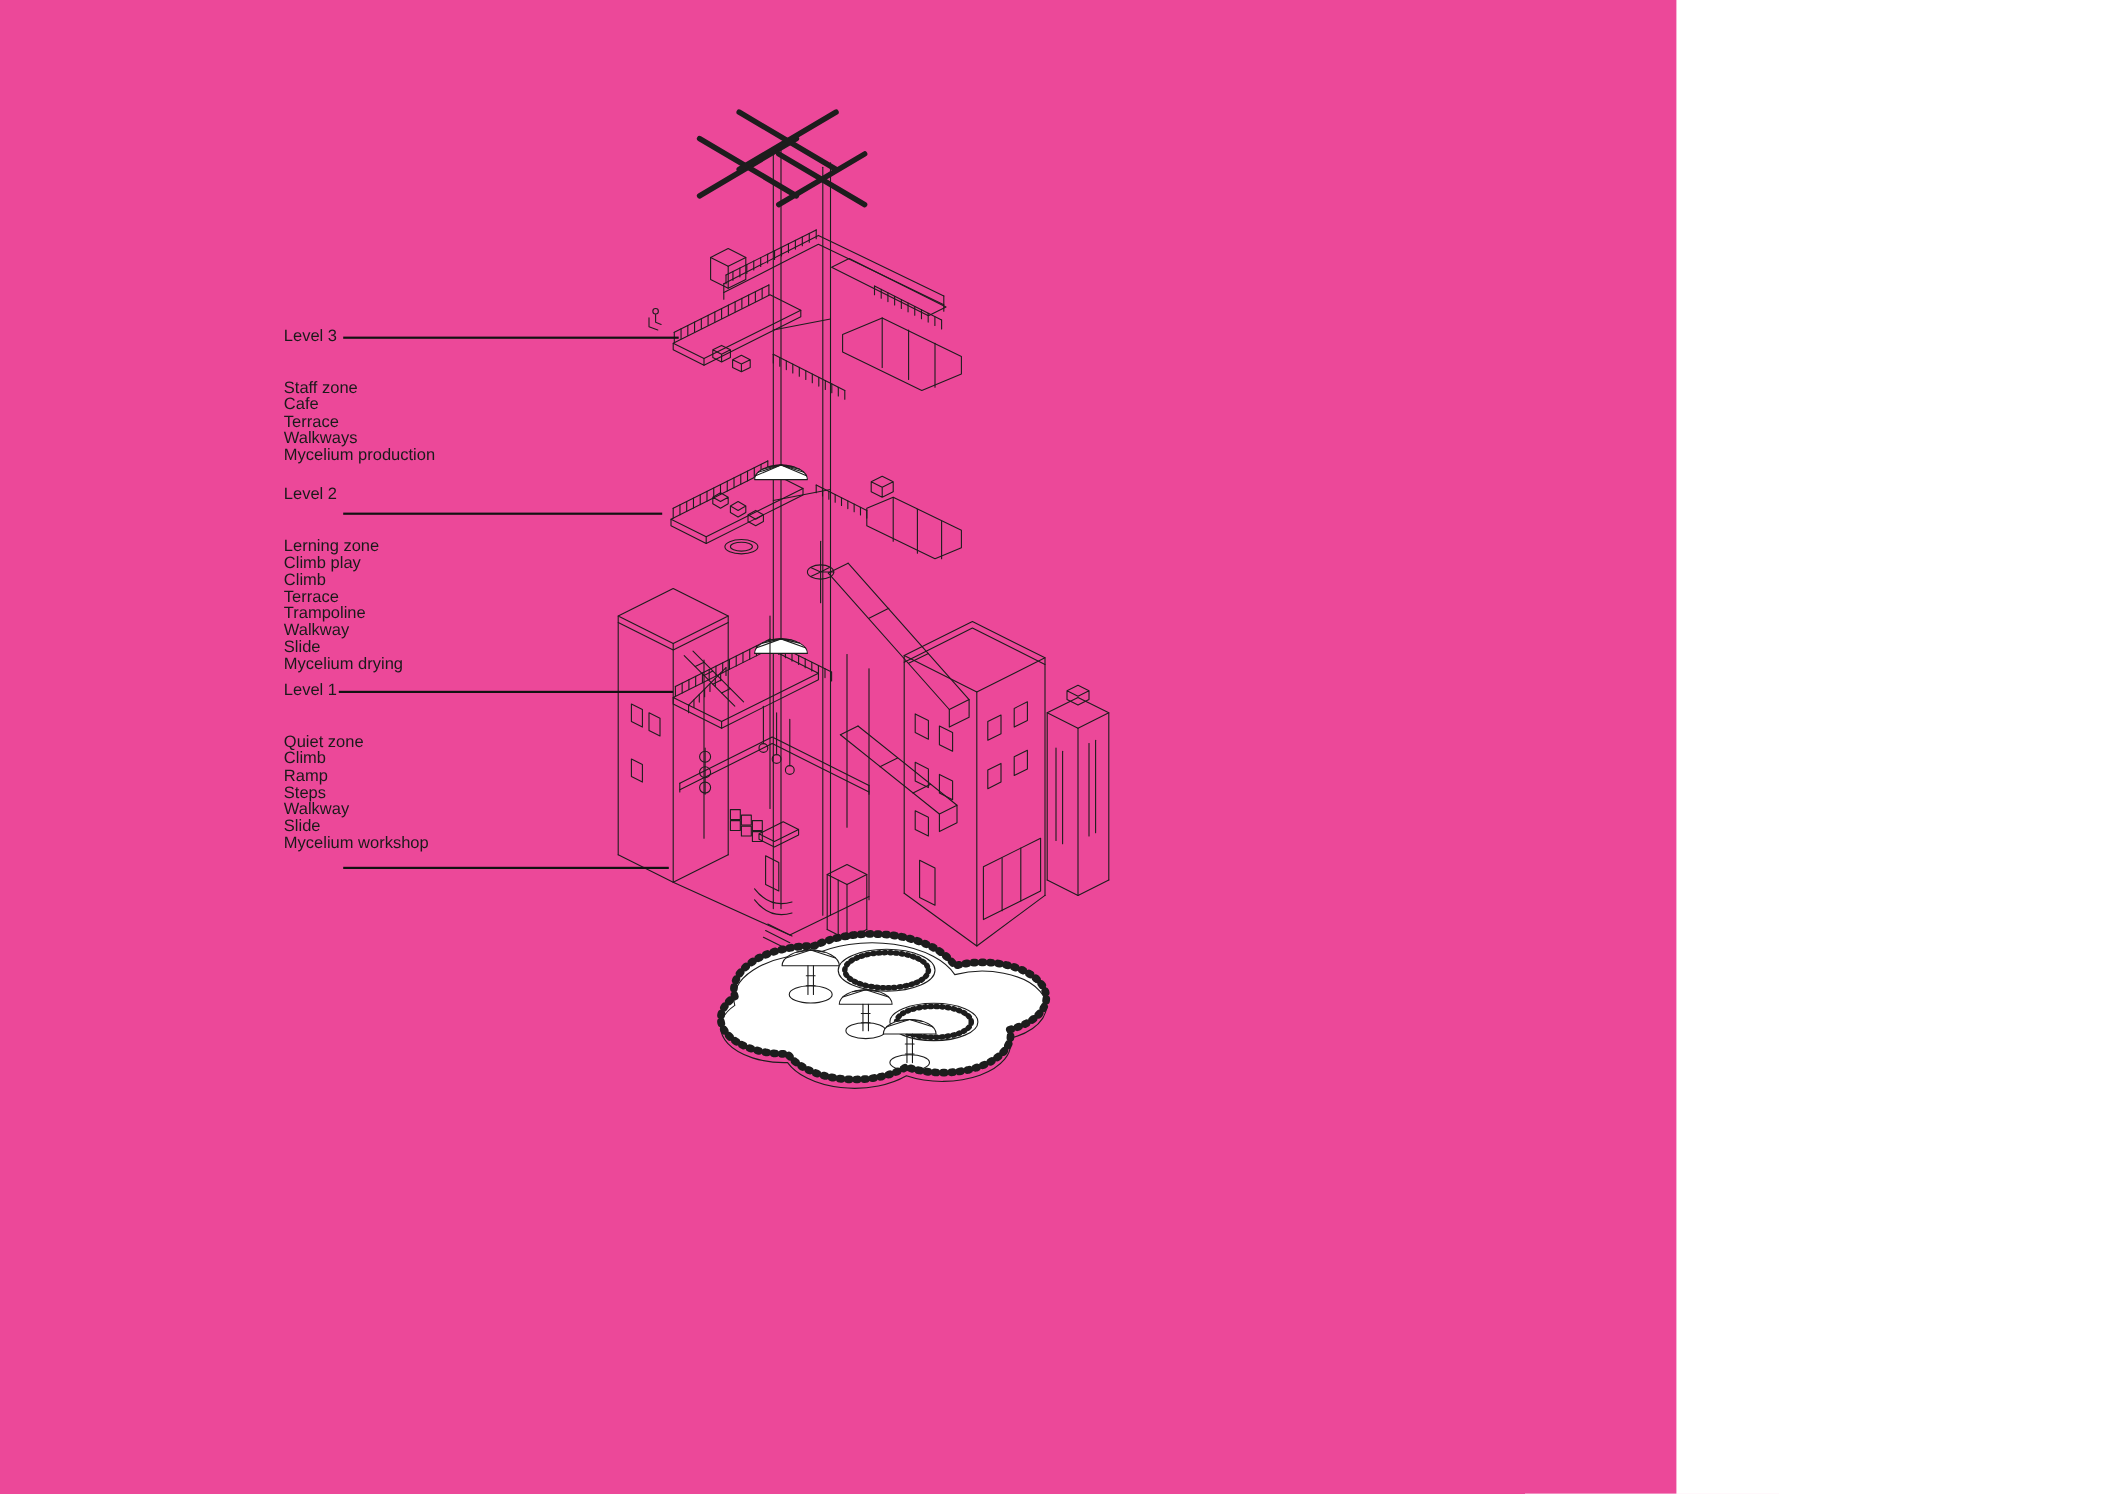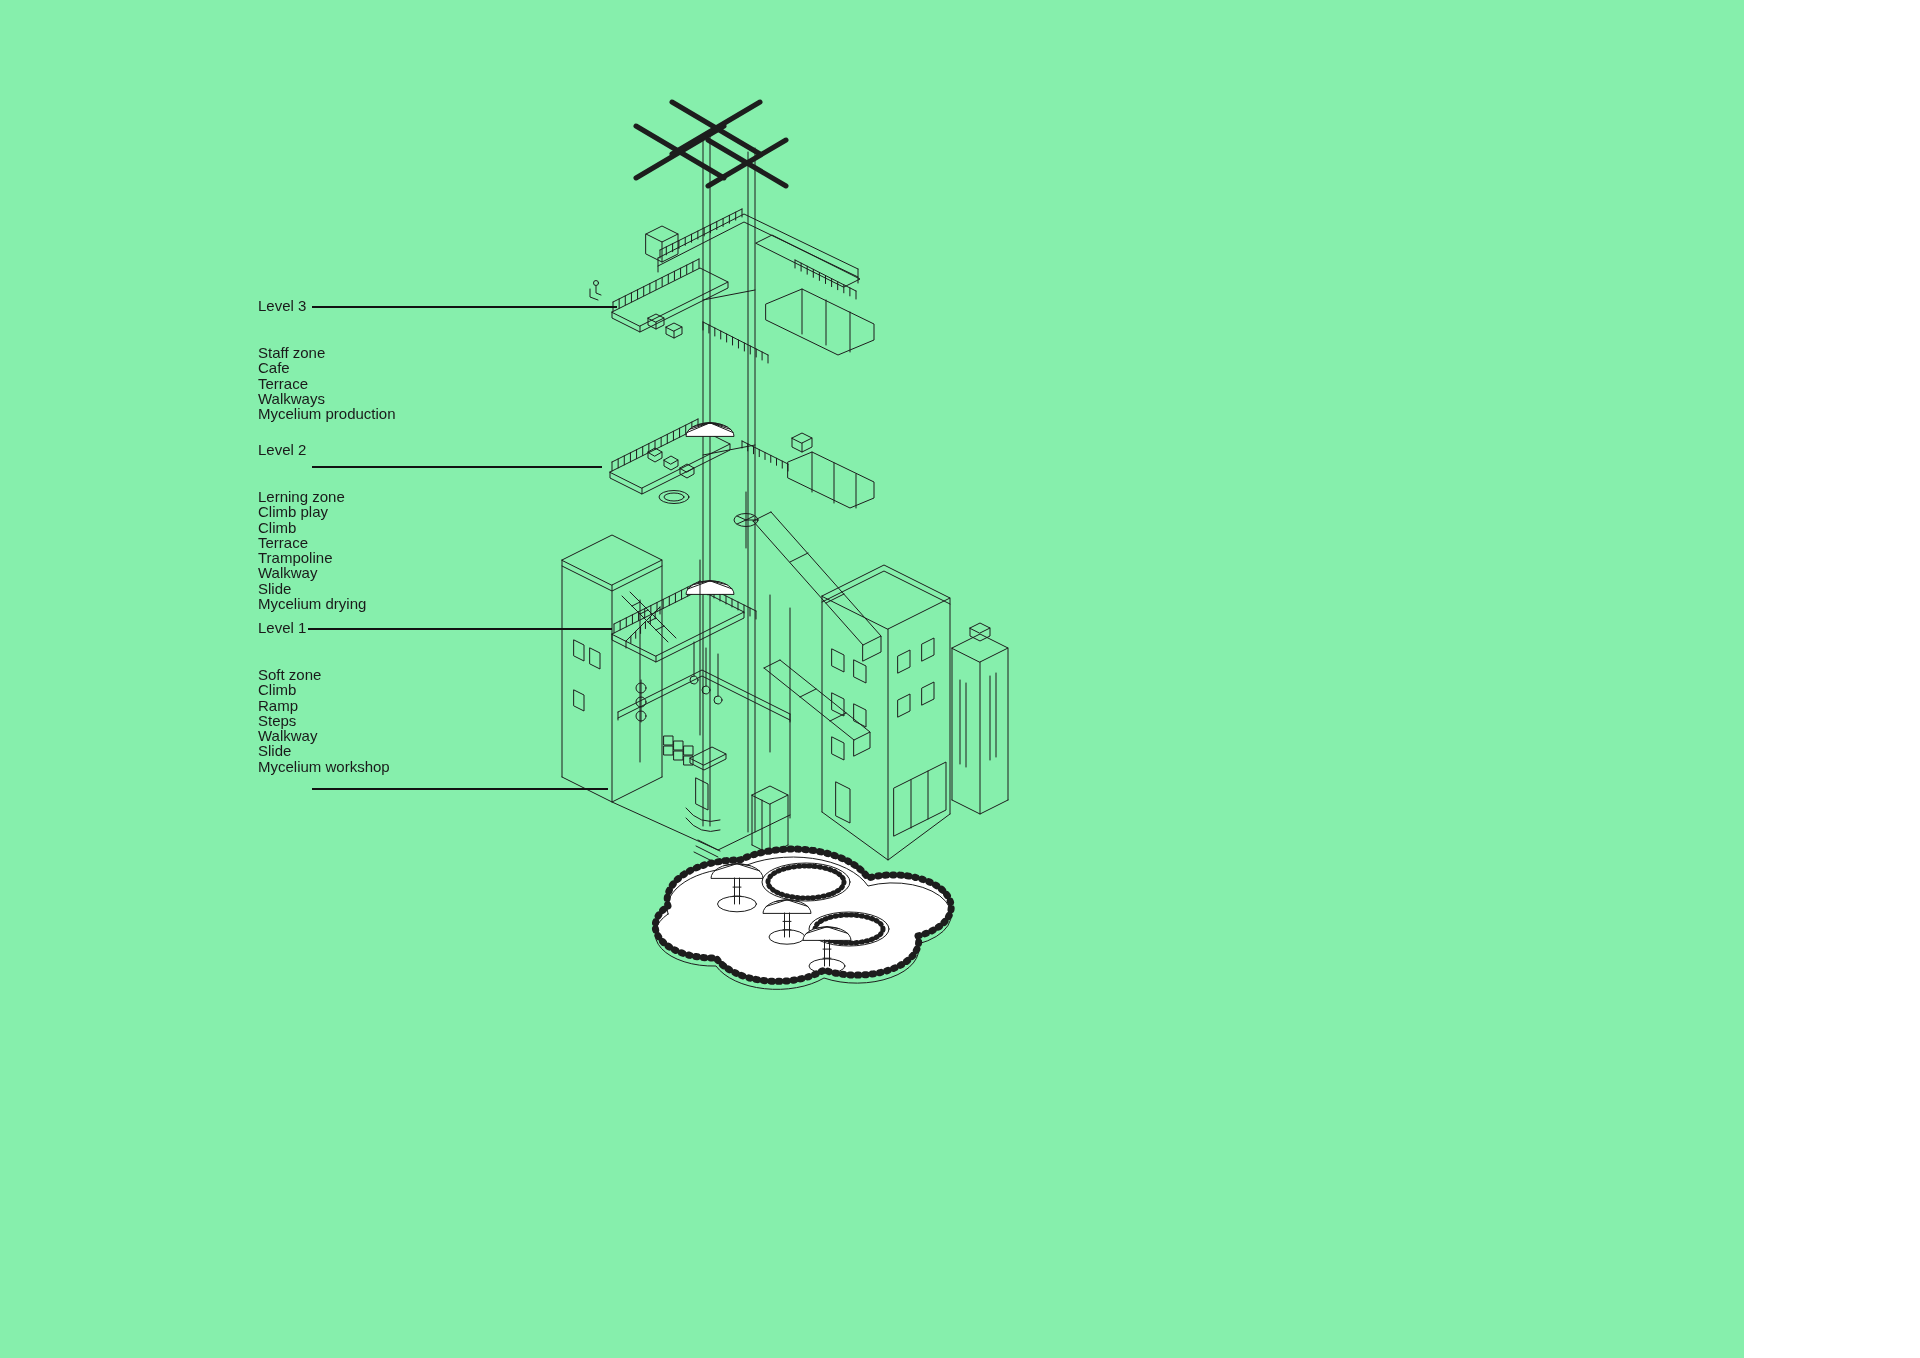--- a/index.html
+++ b/index.html
@@ -1,17 +1,17 @@
 <!DOCTYPE html>
 <html><head>
 <meta charset="utf-8">
 <style>
   *{margin:0;padding:0;box-sizing:border-box}
   html,body{background:#fff;font-family:"Liberation Sans",sans-serif;color:#1a1a1a}
-  .page{position:relative;width:1744px;height:1358px;background:#86efac;overflow:hidden}
+  .page{position:relative;width:1524px;height:1358px;background:#ec4899;overflow:hidden}
   .axon{position:absolute;left:0;top:0}
   .legend-block{position:absolute;left:258px;width:280px}
   .legend-level{font-size:15px;line-height:16px;color:#1a1a1a}
   .legend-items{margin-top:31px}
   .legend-item{font-size:15px;line-height:15.3px;color:#1a1a1a}
   .leader{position:absolute;height:0;border-top:2px solid #121212}
 </style>
 </head>
 <body>
 
@@ -453,21 +453,21 @@
         <div class="legend-item">Walkway</div>
         <div class="legend-item">Slide</div>
         <div class="legend-item">Mycelium drying</div>
       </div>
   </div>
   <div class="leader" style="top:466px;left:312px;width:290px"></div>
 
   <div class="legend-block" style="top:620px">
     <div class="legend-level">Level 1</div>
     <div class="legend-items">
-        <div class="legend-item">Soft zone</div>
+        <div class="legend-item">Quiet zone</div>
         <div class="legend-item">Climb</div>
         <div class="legend-item">Ramp</div>
         <div class="legend-item">Steps</div>
         <div class="legend-item">Walkway</div>
         <div class="legend-item">Slide</div>
         <div class="legend-item">Mycelium workshop</div>
       </div>
   </div>
   <div class="leader" style="top:628px;left:308px;width:304px"></div>
 

